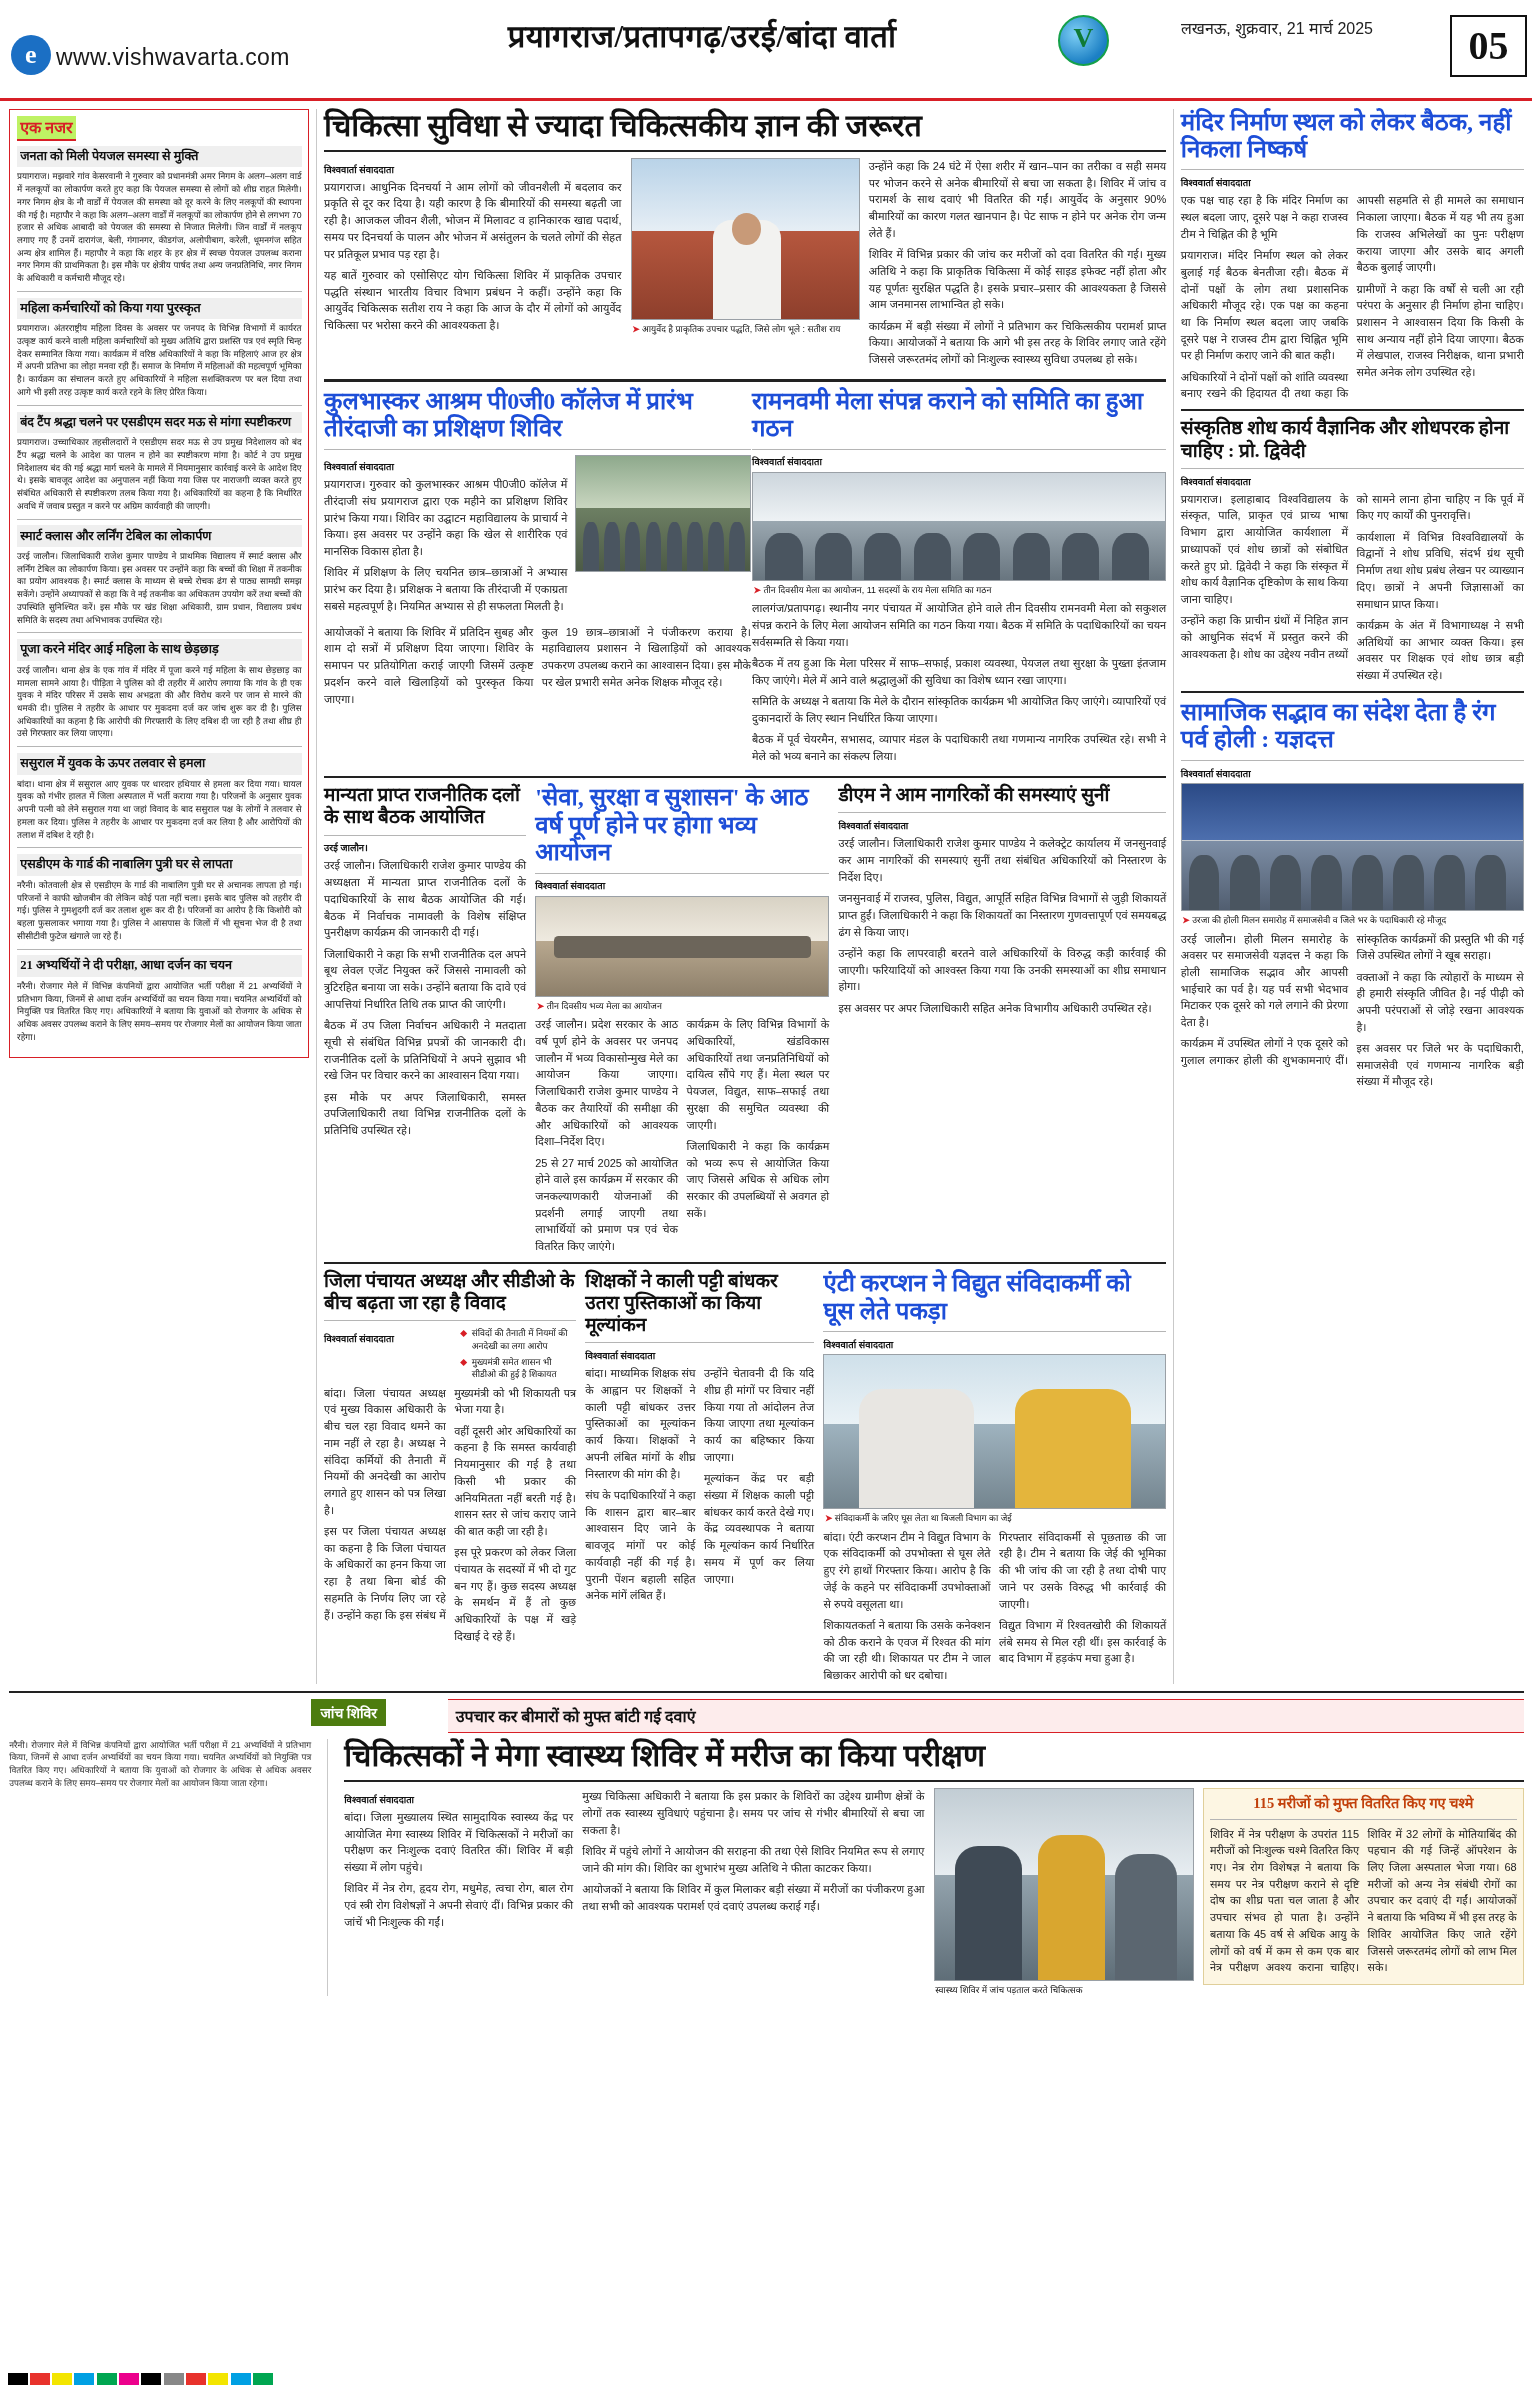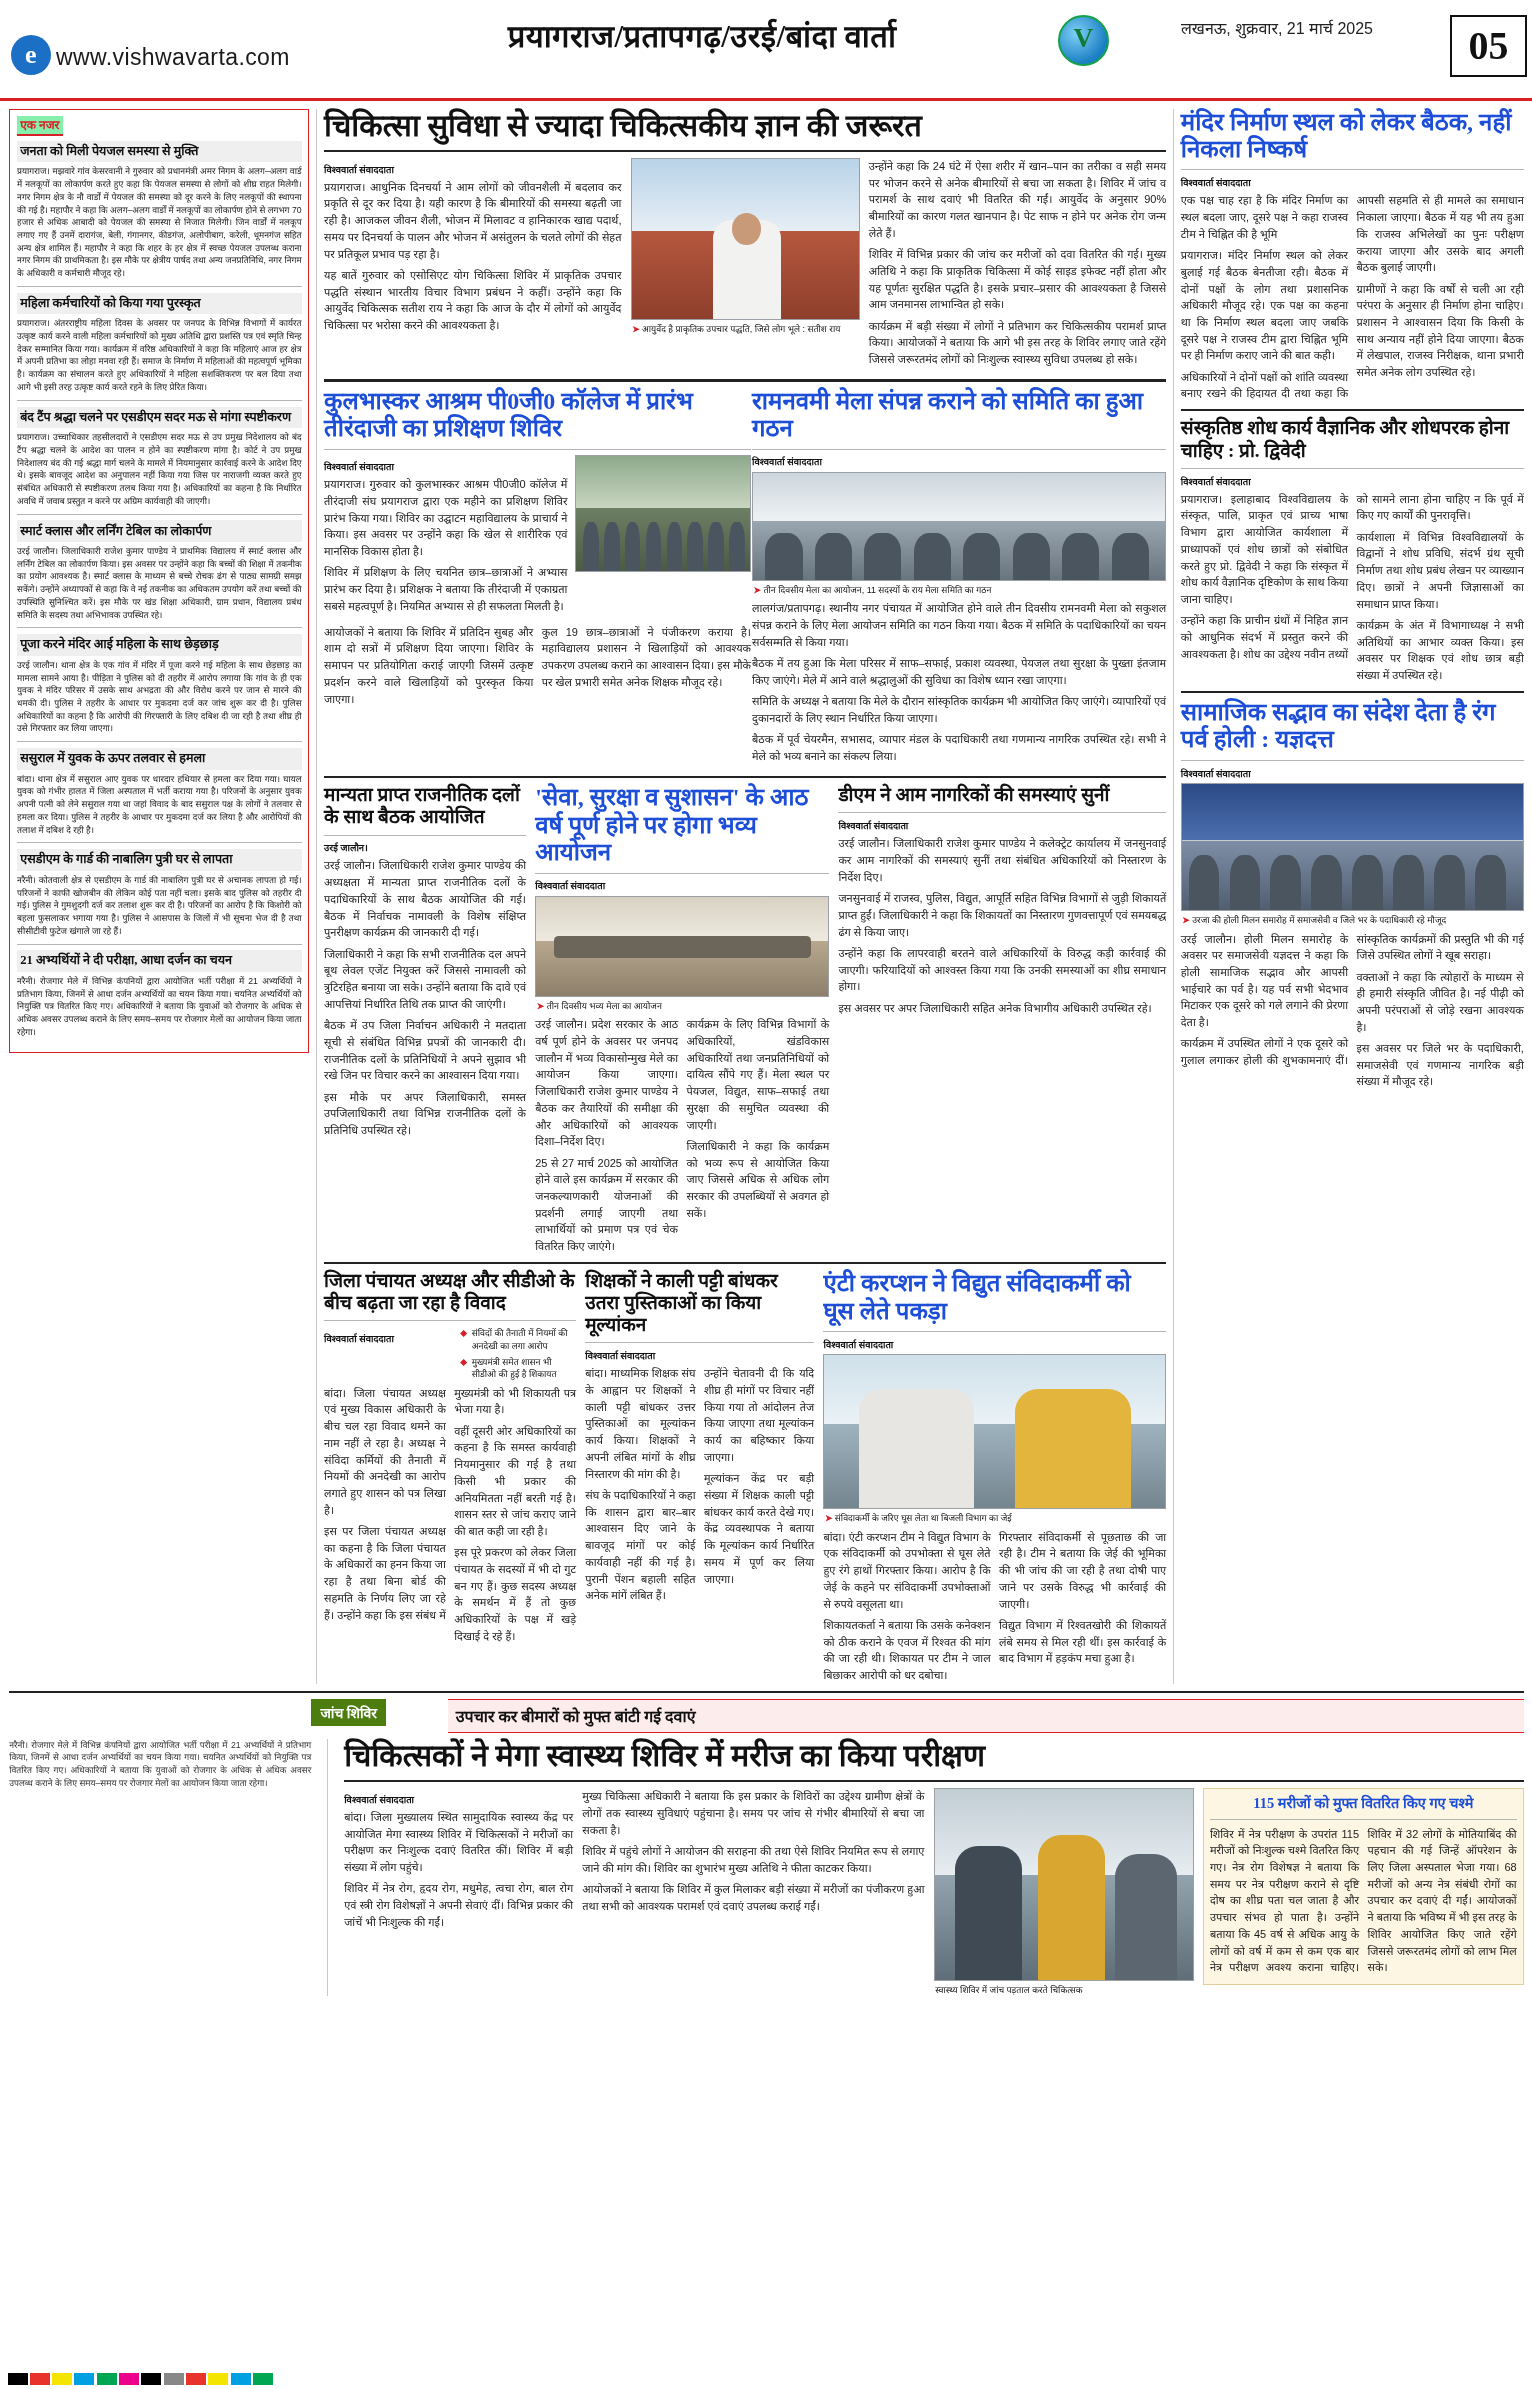--- a/index.html
+++ b/index.html
@@ -34,21 +34,21 @@
   .hl-sm{font-family:"Liberation Serif",serif;font-weight:bold;font-size:14.5px;line-height:1.2;color:#111;}
   .byline{font-size:9.5px;font-weight:bold;color:#111;margin:4.6px 0 3.1px;}
   .body{font-size:11px;line-height:1.52;text-align:justify;color:#1a1a1a;}
   .body p{margin:0 0 4.6px;}
   .two{column-count:2;column-gap:8.4px;}
   .rule{height:0.8px;background:#b5b5b5;margin:6.1px 0;}
   .rule-d{height:2.3px;background:#222;margin:6.9px 0 6.1px;}
 
   
   .eknazar{border:1.5px solid #d81f26;padding:6.1px 6.9px 7.6px;}
-  .en-tag{display:inline-block;background:#86efac;color:#d81f26;font-family:"Liberation Serif",serif;font-weight:bold;font-size:12px;border-bottom:2.3px solid #d81f26;padding:0 3.1px 1.5px;margin-bottom:4.6px;}
+  .en-tag{display:inline-block;background:#bef264;color:#d81f26;font-family:"Liberation Serif",serif;font-weight:bold;font-size:16px;border-bottom:2.3px solid #d81f26;padding:0 3.1px 1.5px;margin-bottom:4.6px;}
   .en-item{margin-bottom:6.1px;}
   .en-title{font-family:"Liberation Serif",serif;font-weight:bold;font-size:12.6px;line-height:1.22;background:#efefef;padding:3.1px 3.1px;margin-bottom:3.1px;}
   .en-body{font-size:8.7px;line-height:1.46;text-align:justify;color:#1c1c1c;}
 
   
   .photo{position:relative;background:#c8ccd0;overflow:hidden;border:0.8px solid #9aa0a6;}
   .photo .sky{position:absolute;left:0;right:0;top:0;height:45%;background:linear-gradient(#b9d3e8,#e6eef5);}
   .photo .ground{position:absolute;left:0;right:0;bottom:0;height:55%;background:linear-gradient(#8b9aa6,#5d6b76);}
   .ph-people{position:absolute;bottom:0;left:0;right:0;height:62%;}
   .ph-people i{position:absolute;bottom:0;width:9%;height:70%;background:#4a5560;border-radius:40% 40% 0 0;}
@@ -454,21 +454,21 @@
                 <div style="position:absolute;left:8%;bottom:0;width:26%;height:70%;background:#3f4a55;border-radius:23px 23px 0 0;"></div>
                 <div style="position:absolute;left:40%;bottom:0;width:26%;height:76%;background:#d9a62f;border-radius:23px 23px 0 0;"></div>
                 <div style="position:absolute;left:70%;bottom:0;width:24%;height:66%;background:#5b6670;border-radius:23px 23px 0 0;"></div>
               </div>
               <div class="cap">
                 <span>स्वास्थ्य शिविर में जांच पड़ताल करते चिकित्सक</span>
               </div>
             </div>
             <div style="flex:0 0 321px;">
               <div class="boxyellow">
-                <div class="hl-sm" style="color:#1d4ed8;text-align:center;margin-bottom:4.6px;">115 मरीजों को मुफ्त वितरित किए गए चश्मे</div>
+                <div class="hl-sm" style="color:#c2410c;text-align:center;margin-bottom:4.6px;">115 मरीजों को मुफ्त वितरित किए गए चश्मे</div>
                 <div class="rule"></div>
                 <div class="body two">
                   <p>शिविर में नेत्र परीक्षण के उपरांत 115 मरीजों को निःशुल्क चश्मे वितरित किए गए। नेत्र रोग विशेषज्ञ ने बताया कि समय पर नेत्र परीक्षण कराने से दृष्टि दोष का शीघ्र पता चल जाता है और उपचार संभव हो पाता है। उन्होंने बताया कि 45 वर्ष से अधिक आयु के लोगों को वर्ष में कम से कम एक बार नेत्र परीक्षण अवश्य कराना चाहिए। शिविर में 32 लोगों के मोतियाबिंद की पहचान की गई जिन्हें ऑपरेशन के लिए जिला अस्पताल भेजा गया। 68 मरीजों को अन्य नेत्र संबंधी रोगों का उपचार कर दवाएं दी गईं। आयोजकों ने बताया कि भविष्य में भी इस तरह के शिविर आयोजित किए जाते रहेंगे जिससे जरूरतमंद लोगों को लाभ मिल सके।</p>
                 </div>
               </div>
             </div>
           </div>
         </div>
       </div>
     </div>

